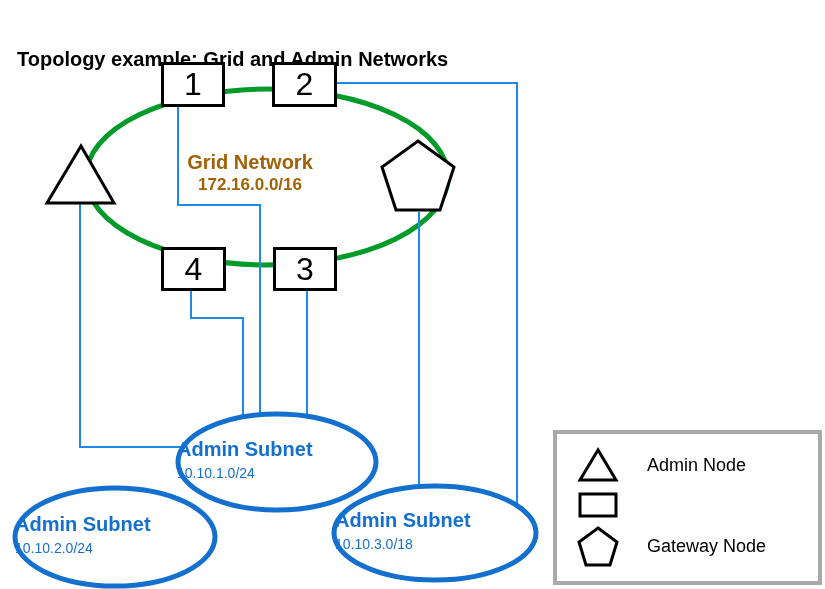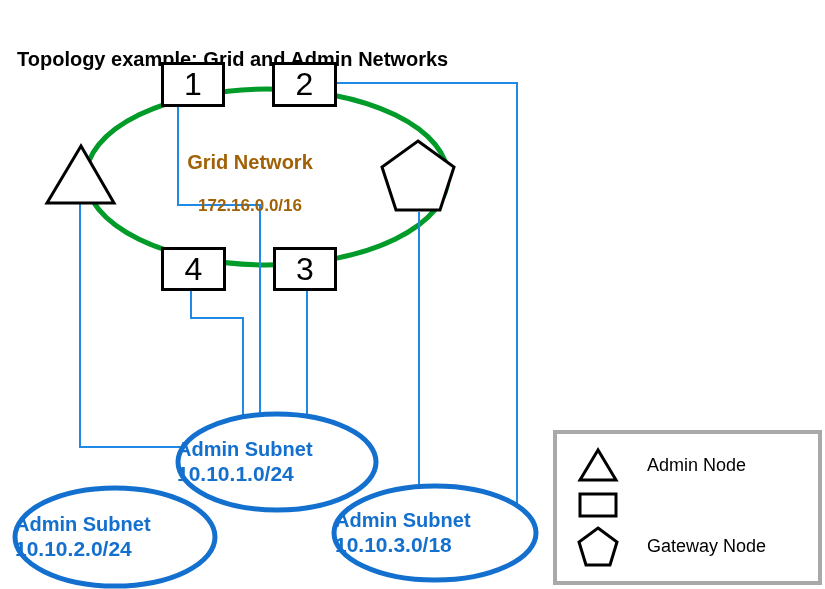--- a/index.html
+++ b/index.html
@@ -19,26 +19,26 @@
     font-size:32px;font-weight:400;color:#000;
   }
   .node-1{left:161px;top:62px;width:64px;height:45px;}
   .node-2{left:272px;top:62px;width:65px;height:45px;}
   .node-4{left:161px;top:247px;width:65px;height:44px;}
   .node-3{left:273px;top:247px;width:64px;height:44px;}
   .grid-label{
     position:absolute;left:170px;top:150px;width:160px;text-align:center;color:#a16207;
   }
   .grid-label .name{display:block;font-size:20px;font-weight:700;line-height:24px;}
-  .grid-label .cidr{display:block;font-size:17px;font-weight:700;line-height:22px;margin-top:21px;}
+  .grid-label .cidr{display:block;font-size:17px;font-weight:700;line-height:22px;}
   .subnet-label{
     position:absolute;width:184px;text-align:left;color:#1470CE;
   }
   .subnet-label .name{display:block;font-size:20px;font-weight:700;line-height:25px;}
-  .subnet-label .cidr{display:block;font-size:21px;font-weight:700;line-height:23px;}
+  .subnet-label .cidr{display:block;font-size:14px;font-weight:400;line-height:23px;}
   .subnet-label-1{left:177px;top:437px;}
   .subnet-label-2{left:15px;top:512px;}
   .subnet-label-3{left:335px;top:508px;}
   .legend{
     position:absolute;left:553px;top:430px;width:269px;height:155px;
     box-sizing:border-box;border:4px solid #A9A9A9;background:#fff;
     display:flex;flex-direction:column;justify-content:space-evenly;
     padding:6px 3px 6px 18px;
   }
   .legend-row{display:flex;align-items:center;}

